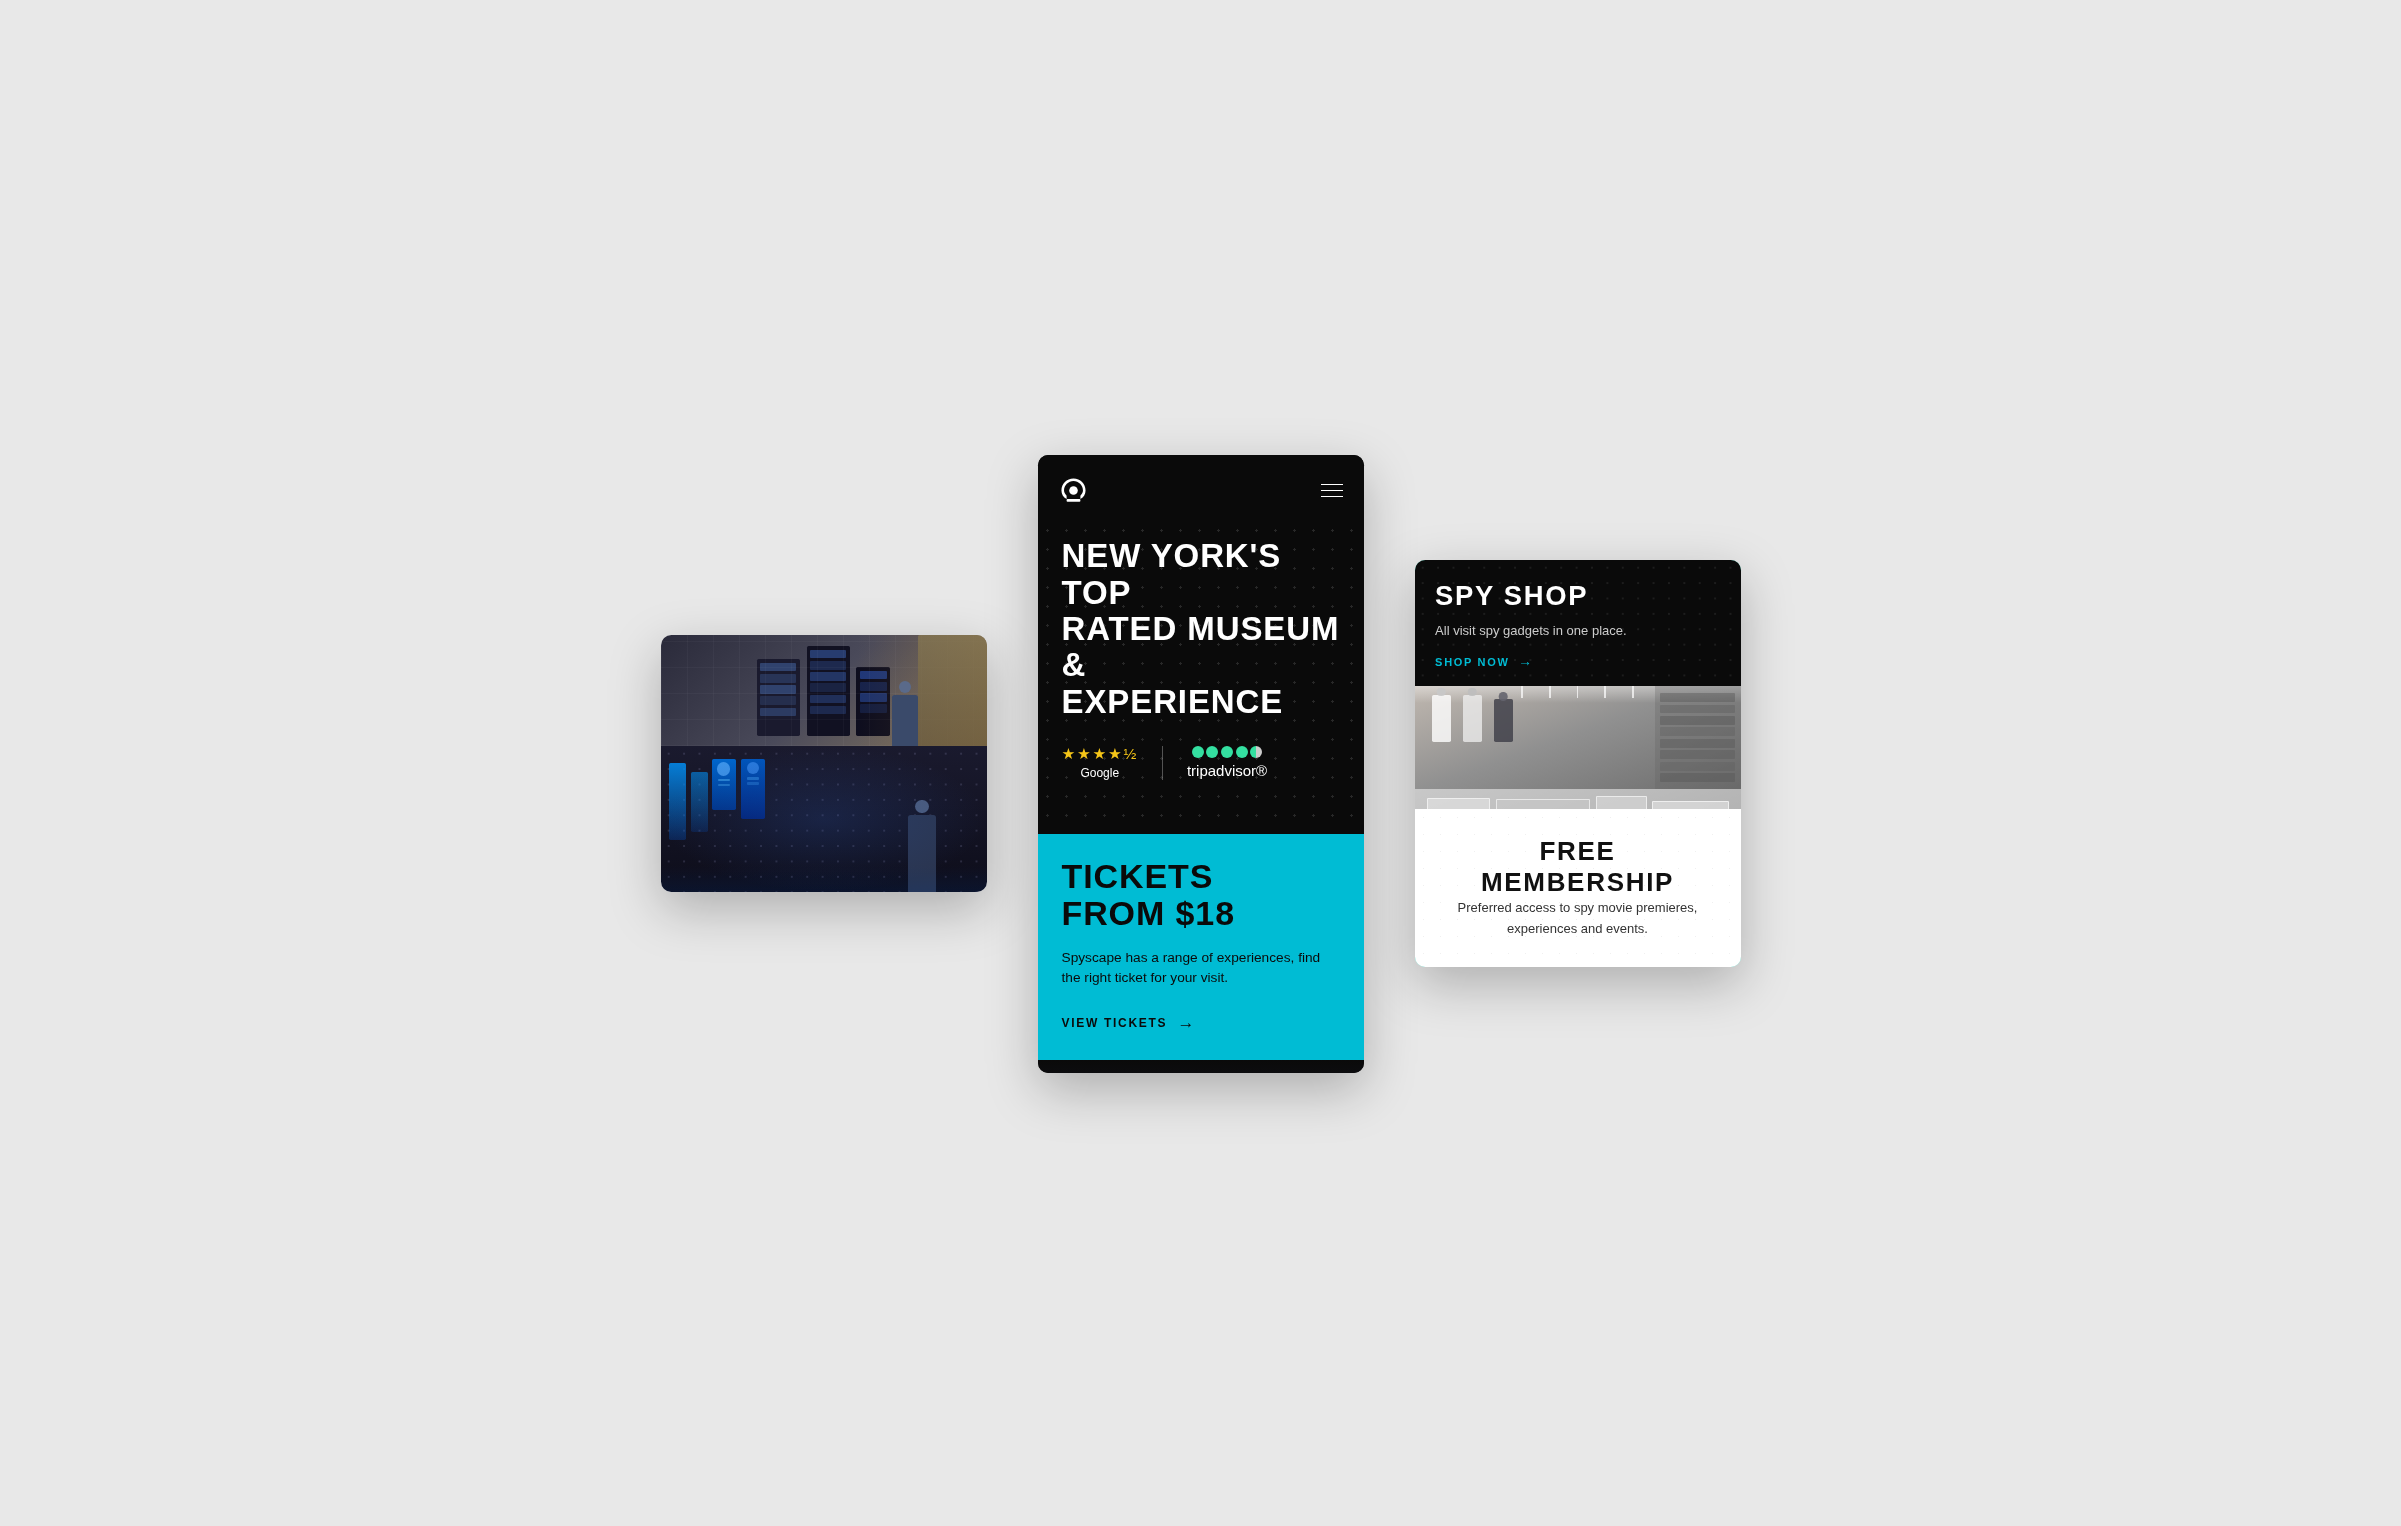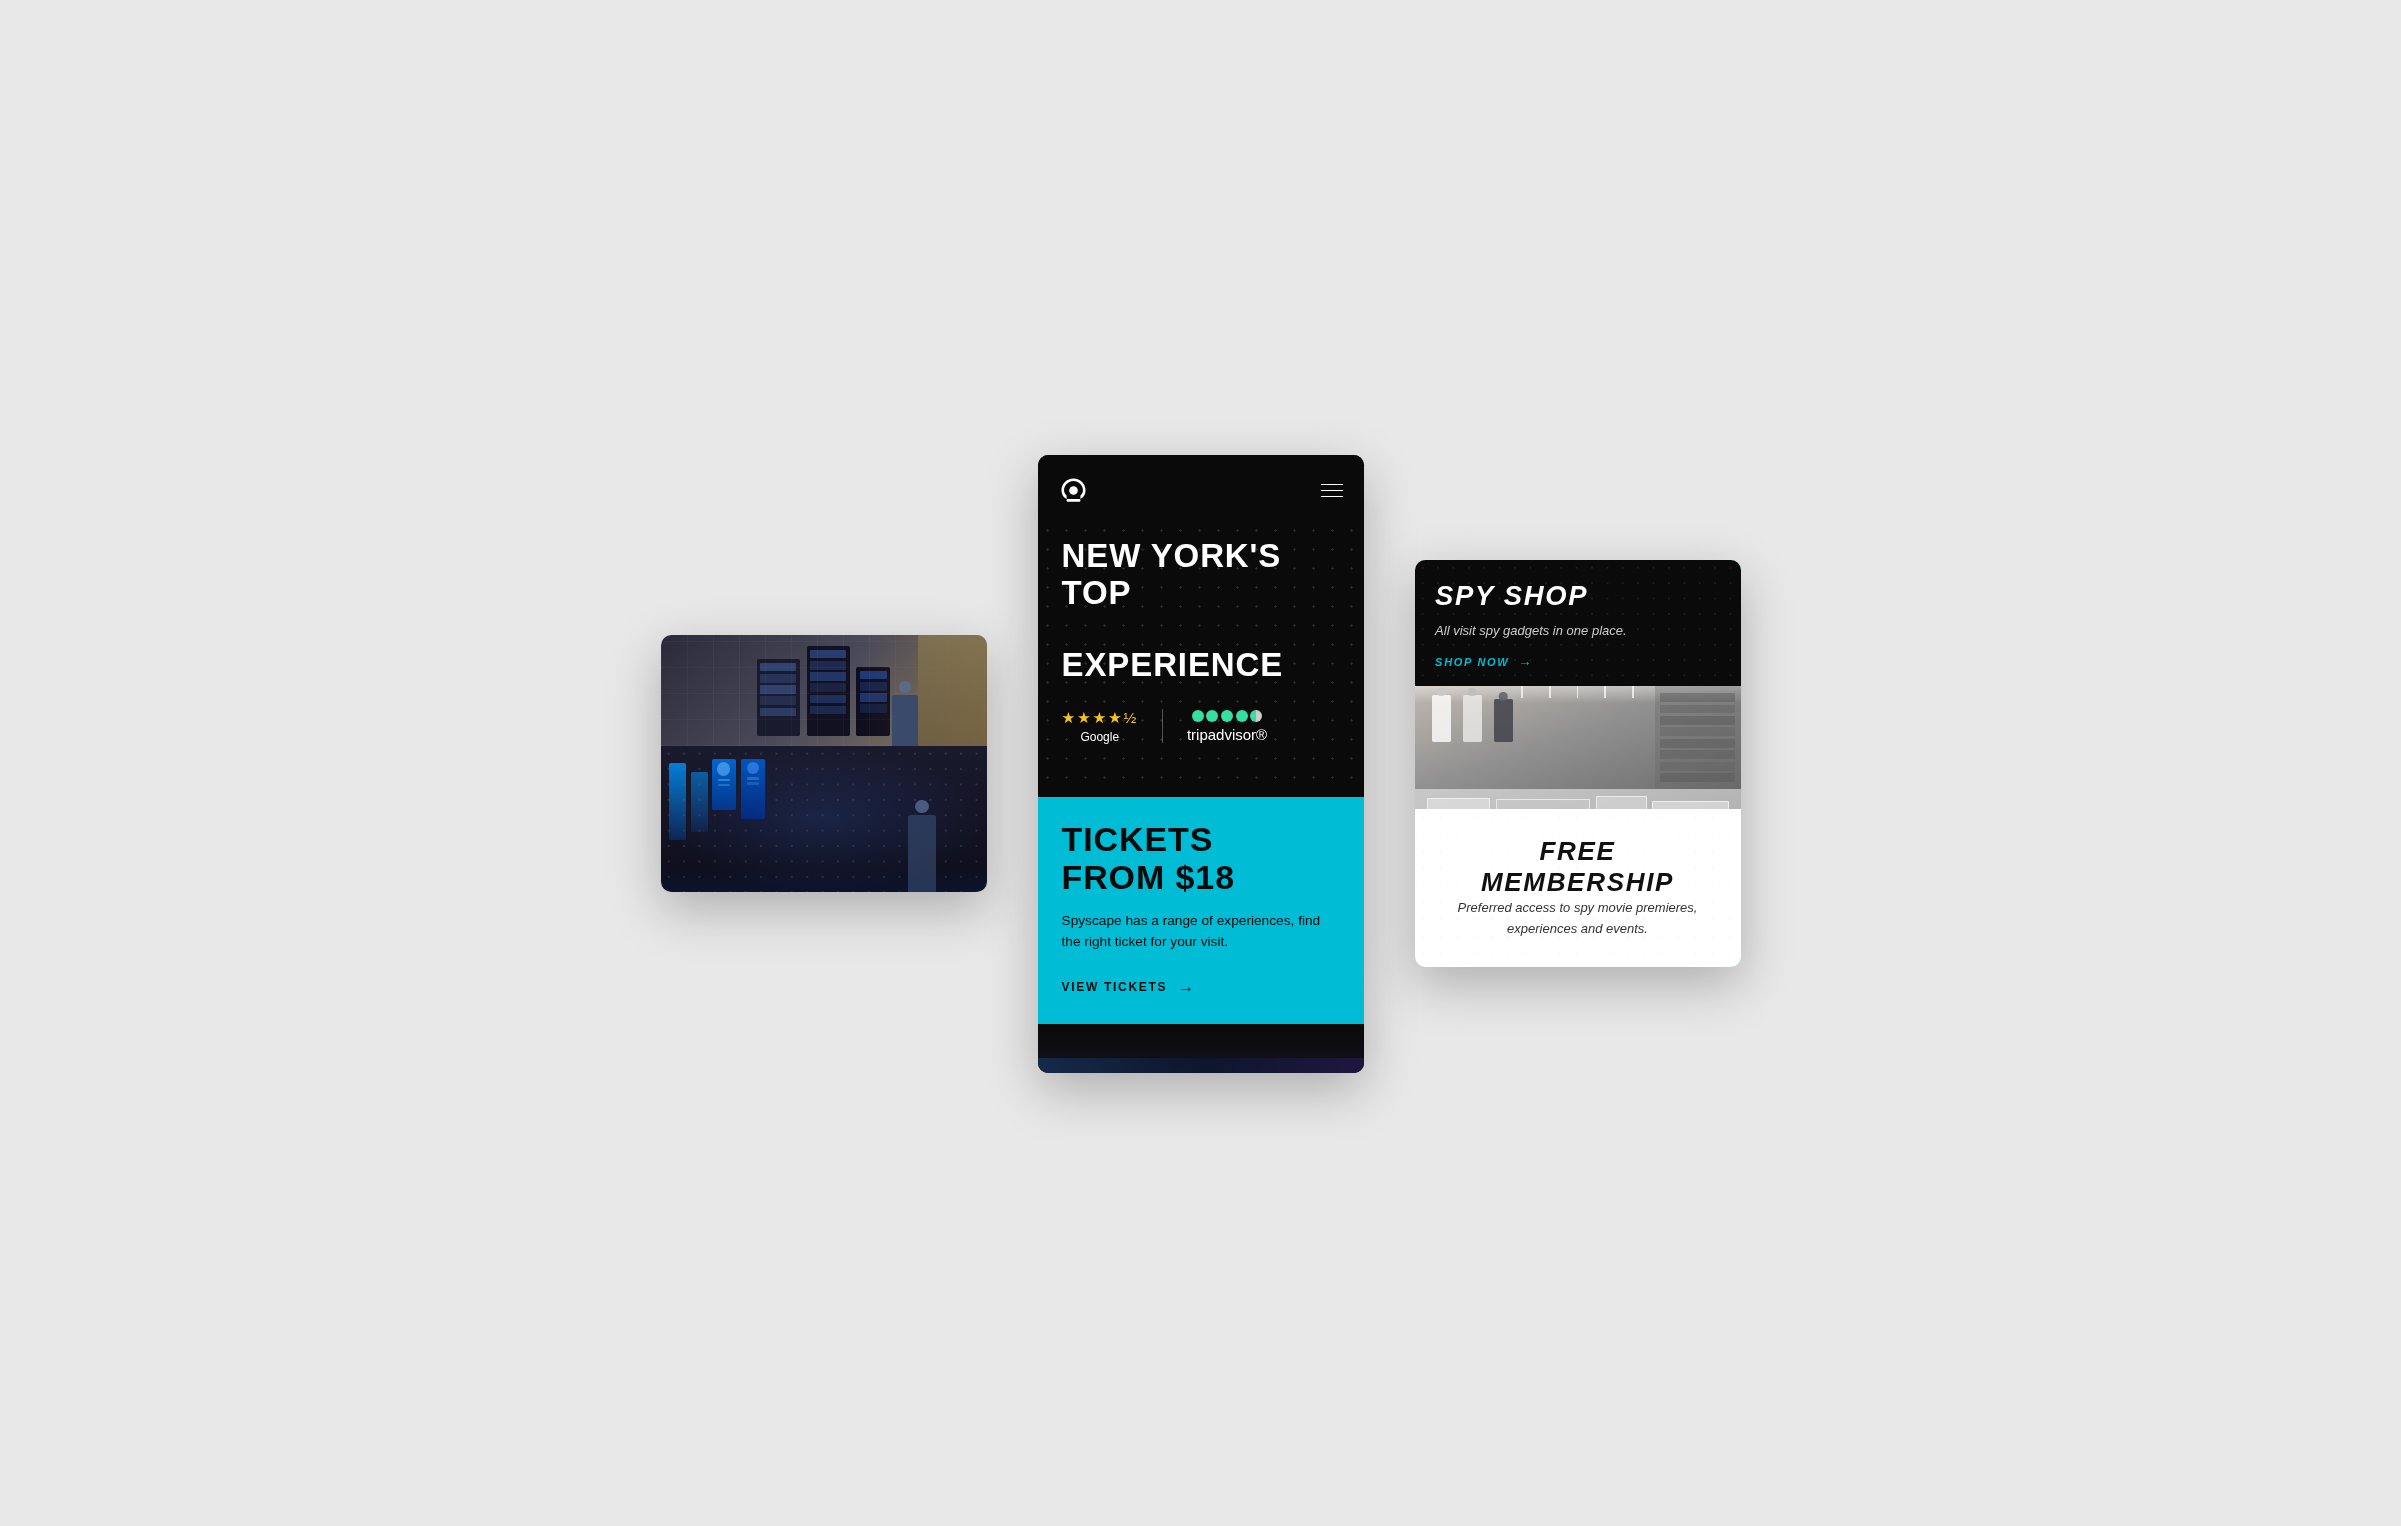--- a/index.html
+++ b/index.html
@@ -347,21 +347,20 @@
       left: 0;
       right: 0;
       height: 69px;
       background: linear-gradient(90deg, #1a3a6a, #0a1a3a, #2a1a5a);
       opacity: 0.6;
     }
 
     
     .phone3 {
       background: #5eead4;
-      font-style: italic;
     }
 
     .phone3 .top-section {
       position: relative;
       height: 249px;
       overflow: hidden;
     }
 
     .spy-shop-black-bg {
       background: #0a0a0a;
@@ -560,21 +559,21 @@
       <div class="hamburger-icon">
         <span></span>
         <span></span>
         <span></span>
       </div>
     </div>
 
     <div class="hero-content">
       <h1 class="ny-title">
         <span>NEW YORK'S TOP</span><br>
-        <br>
+        <span>RATED MUSEUM &amp;</span><br>
         <span>EXPERIENCE</span>
       </h1>
 
       <div class="ratings-row">
         <div class="google-rating">
           <div class="stars">★★★★½</div>
           <span class="google-text">Google</span>
         </div>
         <div class="rating-divider"></div>
         <div class="tripadvisor-rating">

